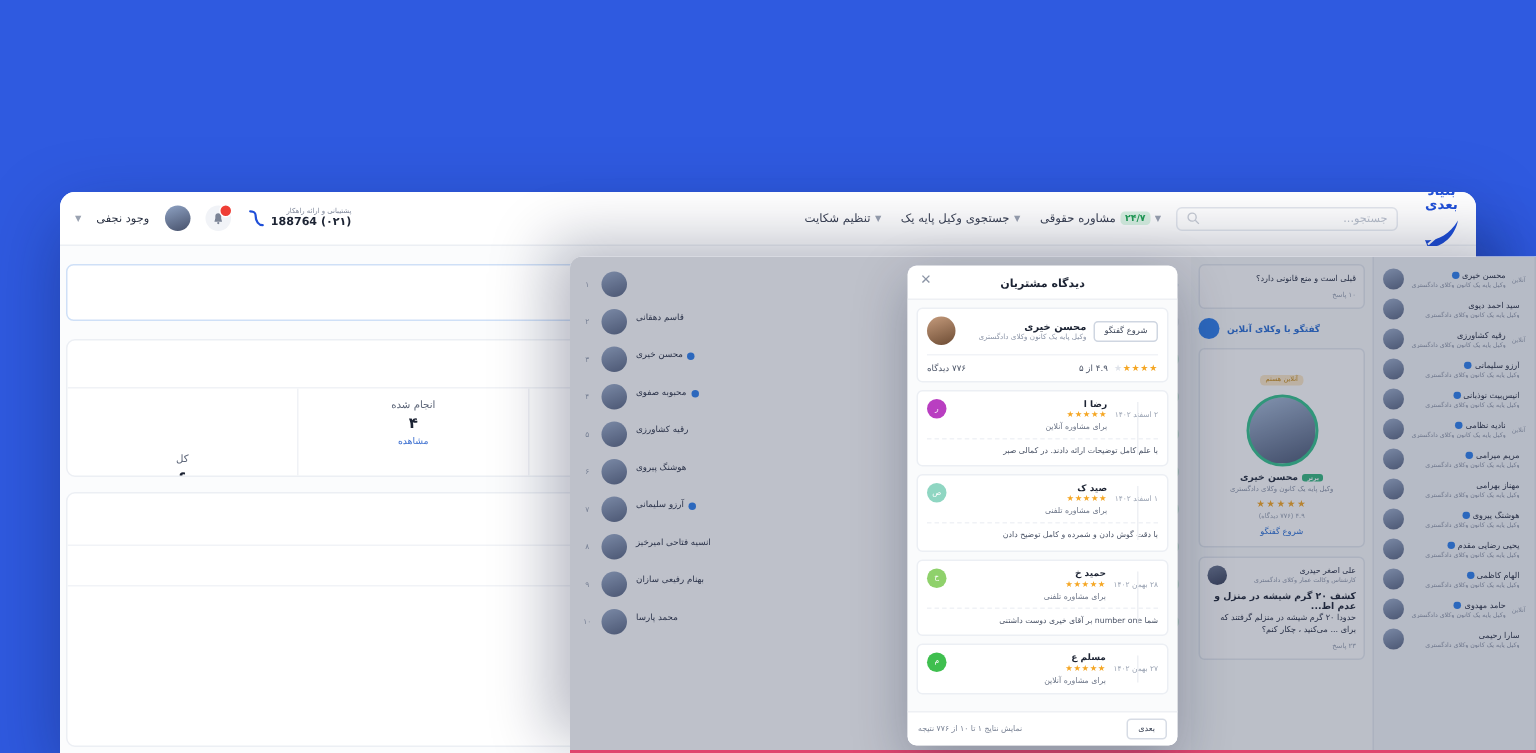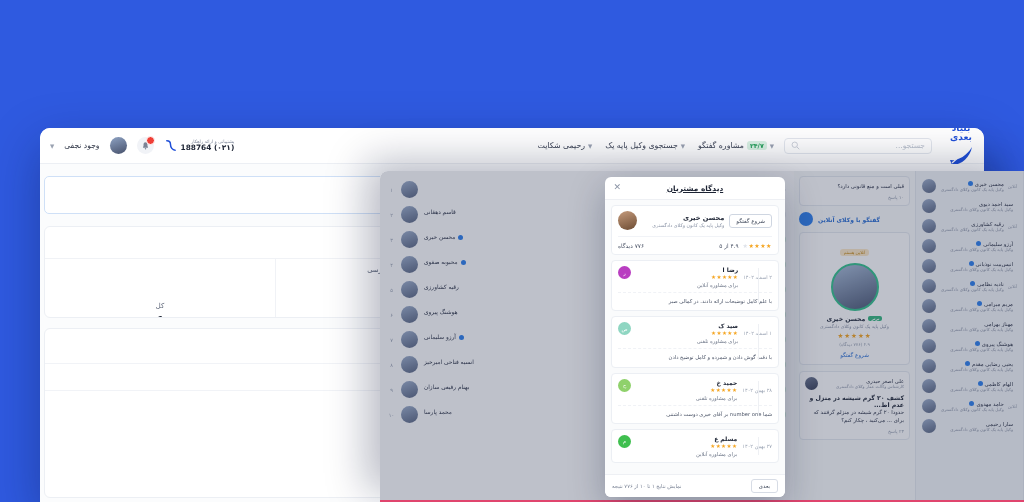--- a/index.html
+++ b/index.html
@@ -151,21 +151,21 @@
 
   
   .modal{
     position:absolute;left:605px;top:177px;width:180px;height:320px;
     background:#fff;border-radius:6px;z-index:10;
     box-shadow:0 12px 36px rgba(10,20,55,.28);
     display:flex;flex-direction:column;overflow:hidden;
   }
   .m-head{height:22px;flex:none;display:flex;align-items:center;justify-content:center;
           position:relative;border-bottom:1px solid #eef0f4;}
-  .m-title{font-size:7.4px;font-weight:bold;color:#1c2333;text-decoration:underline;}
+  .m-title{font-size:7.4px;font-weight:bold;color:#1c2333;}
   .m-close{position:absolute;right:auto;left:7px;top:6px;width:9px;height:9px;
            color:#8b94a5;font-size:9px;line-height:9px;cursor:pointer;}
   .m-body{flex:1;overflow:hidden;padding:5px 6px 0;box-sizing:border-box;background:#fafbfc;}
   .lawyer-card{background:#fff;border:1px solid #eceff4;border-radius:4px;padding:5px 6px;}
   .lc-top{display:flex;align-items:center;gap:5px;}
   .lc-av{width:19px;height:19px;border-radius:50%;flex:none;
          background:linear-gradient(160deg,#c59b7c,#6c4b33);}
   .lc-tx{flex:1;min-width:0;text-align:right;}
   .lc-n{font-size:6.6px;font-weight:bold;color:#1c2333;}
   .lc-s{font-size:4.8px;color:#8d96a8;margin-top:1px;}
@@ -226,29 +226,29 @@
         <svg class="mag" viewBox="0 0 12 12">
           <circle cx="5" cy="5" r="3.6" stroke="#9aa3b3" stroke-width="1.2" fill="none"></circle>
           <line x1="7.8" y1="7.8" x2="11" y2="11" stroke="#9aa3b3" stroke-width="1.2"></line>
         </svg>
       </div>
 
       <div class="navlinks">
         <div class="navlink">
           <span class="caret">▼</span>
           <span class="badge247">۲۴/۷</span>
-          <span>مشاوره گفتگو</span>
+          <span>مشاوره حقوقی</span>
         </div>
         <div class="navlink">
           <span class="caret">▼</span>
           <span>جستجوی وکیل پایه یک</span>
         </div>
         <div class="navlink">
           <span class="caret">▼</span>
-          <span>رحیمی شکایت</span>
+          <span>تنظیم شکایت</span>
         </div>
       </div>
 
       <div class="spacer"></div>
 
       <div class="phone-block">
         <div class="phone-txt">
           <div class="phone-l1">پشتیبانی و ارائه راهکار</div>
           <div class="phone-l2">(۰۲۱) 188764</div>
         </div>
@@ -288,20 +288,25 @@
         </div>
 
         <div class="stat-card">
           <div class="stat-head">
             <button class="btn-outline">ثبت مشاوره جدید</button>
           </div>
           <div class="stat-grid">
             <div class="stat-col">
               <div class="stat-label">در انتظار بررسی</div>
               <div class="stat-val">۰</div>
+              <div class="stat-link">مشاهده</div>
+            </div>
+            <div class="stat-col">
+              <div class="stat-label">انجام شده</div>
+              <div class="stat-val">۴</div>
               <div class="stat-link">مشاهده</div>
             </div>
             <div class="stat-col">
               <div class="stat-label">کل</div>
               <div class="stat-val">۶</div>
               <div class="stat-link">مشاهده</div>
             </div>
           </div>
         </div>
 

